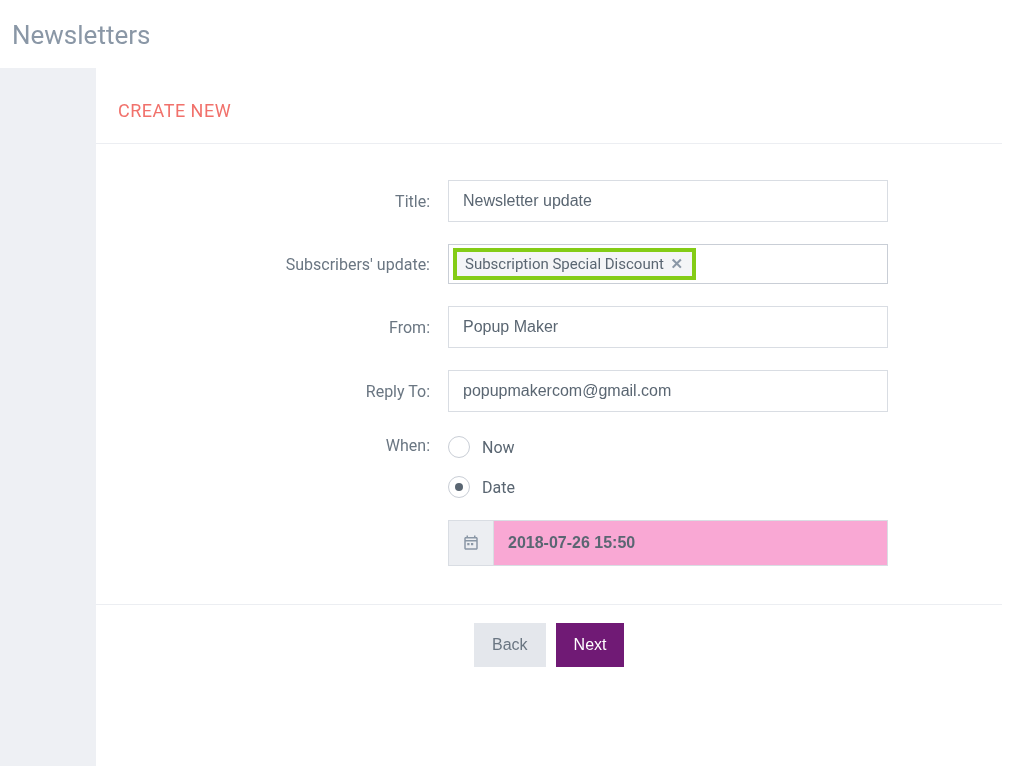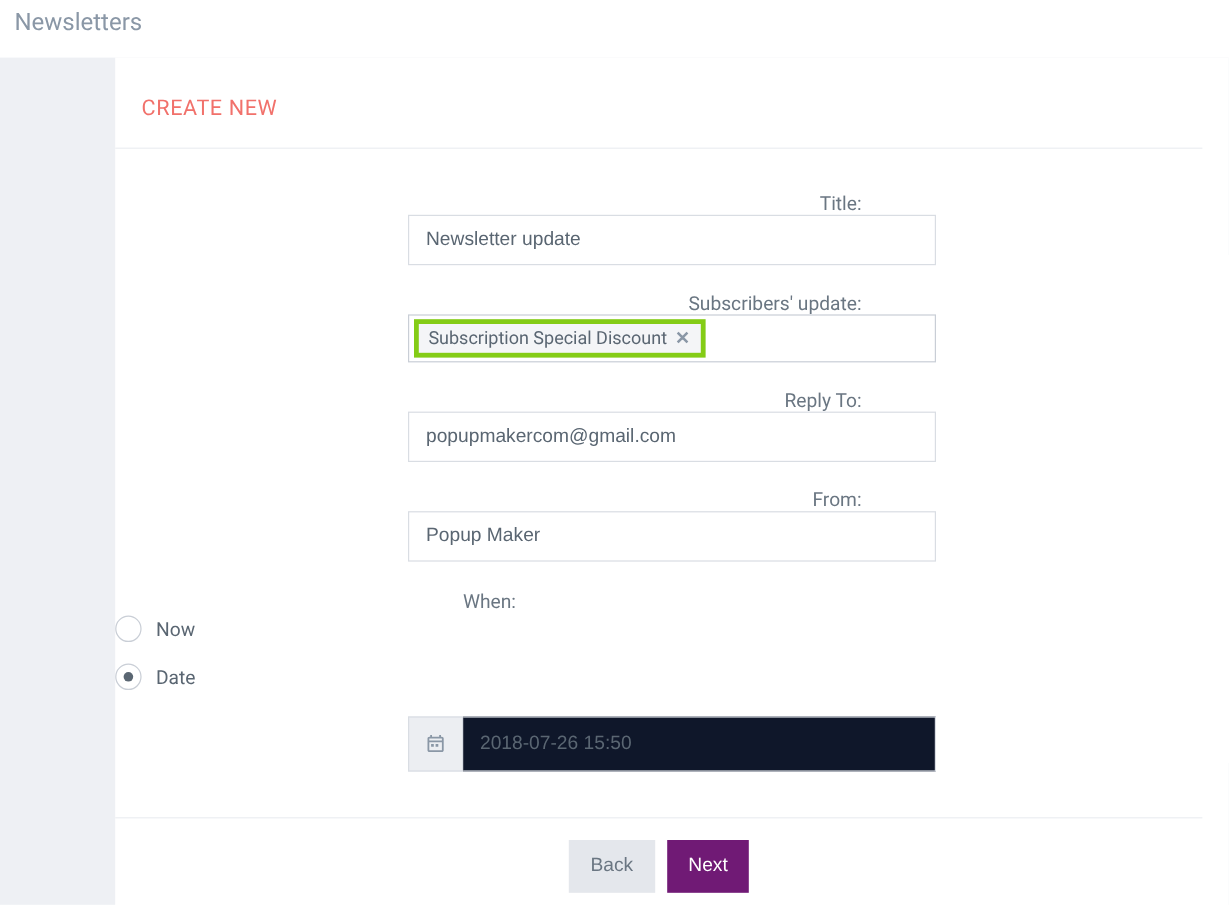--- a/index.html
+++ b/index.html
@@ -5,24 +5,24 @@
   * { box-sizing: border-box; margin: 0; padding: 0; }
   body {
     font-family: -apple-system, BlinkMacSystemFont, "Segoe UI", Roboto, "Helvetica Neue", Arial, sans-serif;
     background: #fff;
     color: #444;
     width: 1024px;
     height: 766px;
     overflow: hidden;
   }
   .page-title {
-    font-size: 20px;
+    font-size: 26px;
     font-weight: 400;
     color: #8a97a6;
-    padding: 6px 12px 18px 12px;
+    padding: 20px 12px 18px 12px;
   }
   .grey-area {
     background: #eef0f4;
     padding: 0;
     height: 706px;
   }
   .card {
     background: #fff;
     margin: 0 0 0 96px;
     width: 928px;
@@ -38,21 +38,20 @@
   }
   .divider {
     border: none;
     border-top: 1px solid #eceef2;
     margin: 0 22px 36px 0;
   }
   .form-row {
     display: flex;
     align-items: center;
     margin-bottom: 22px;
-    flex-direction: column;
   }
   .form-label {
     width: 352px;
     text-align: right;
     color: #6a7682;
     font-size: 16px;
     padding-right: 18px;
   }
   .input-text {
     width: 440px;
@@ -141,22 +140,23 @@
     justify-content: center;
     color: #8a97a6;
   }
   .date-input {
     flex: 1;
     border: 1px solid #d9dde3;
     border-left: none;
     padding: 0 14px;
     font-size: 16px;
     color: #5a6672;
-    background: #0f172a;
+    background: #f9a8d4;
     outline: none;
+    font-weight: bold;
   }
   .footer-divider {
     border: none;
     border-top: 1px solid #eceef2;
     margin: 38px 22px 18px 0;
   }
   .footer-buttons {
     display: flex;
     gap: 10px;
     margin-left: 378px;
@@ -202,27 +202,27 @@
       <div class="form-label">Subscribers' update:</div>
       <div class="tags-box">
         <span class="tag">
           <span>Subscription Special Discount</span>
           <span class="tag-close">✕</span>
         </span>
       </div>
     </div>
 
     <div class="form-row">
+      <div class="form-label">From:</div>
+      <input class="input-text" type="text" value="Popup Maker" style="">
+    </div>
+
+    <div class="form-row">
       <div class="form-label">Reply To:</div>
       <input class="input-text" type="text" value="popupmakercom@gmail.com" style="">
-    </div>
-
-    <div class="form-row">
-      <div class="form-label">From:</div>
-      <input class="input-text" type="text" value="Popup Maker" style="">
     </div>
 
     <div class="form-row when-row">
       <div class="form-label" style="padding-top:2px;">When:</div>
       <div class="radio-group">
         <label class="radio-item">
           <span class="radio-circle"></span>
           <span>Now</span>
         </label>
         <label class="radio-item">

